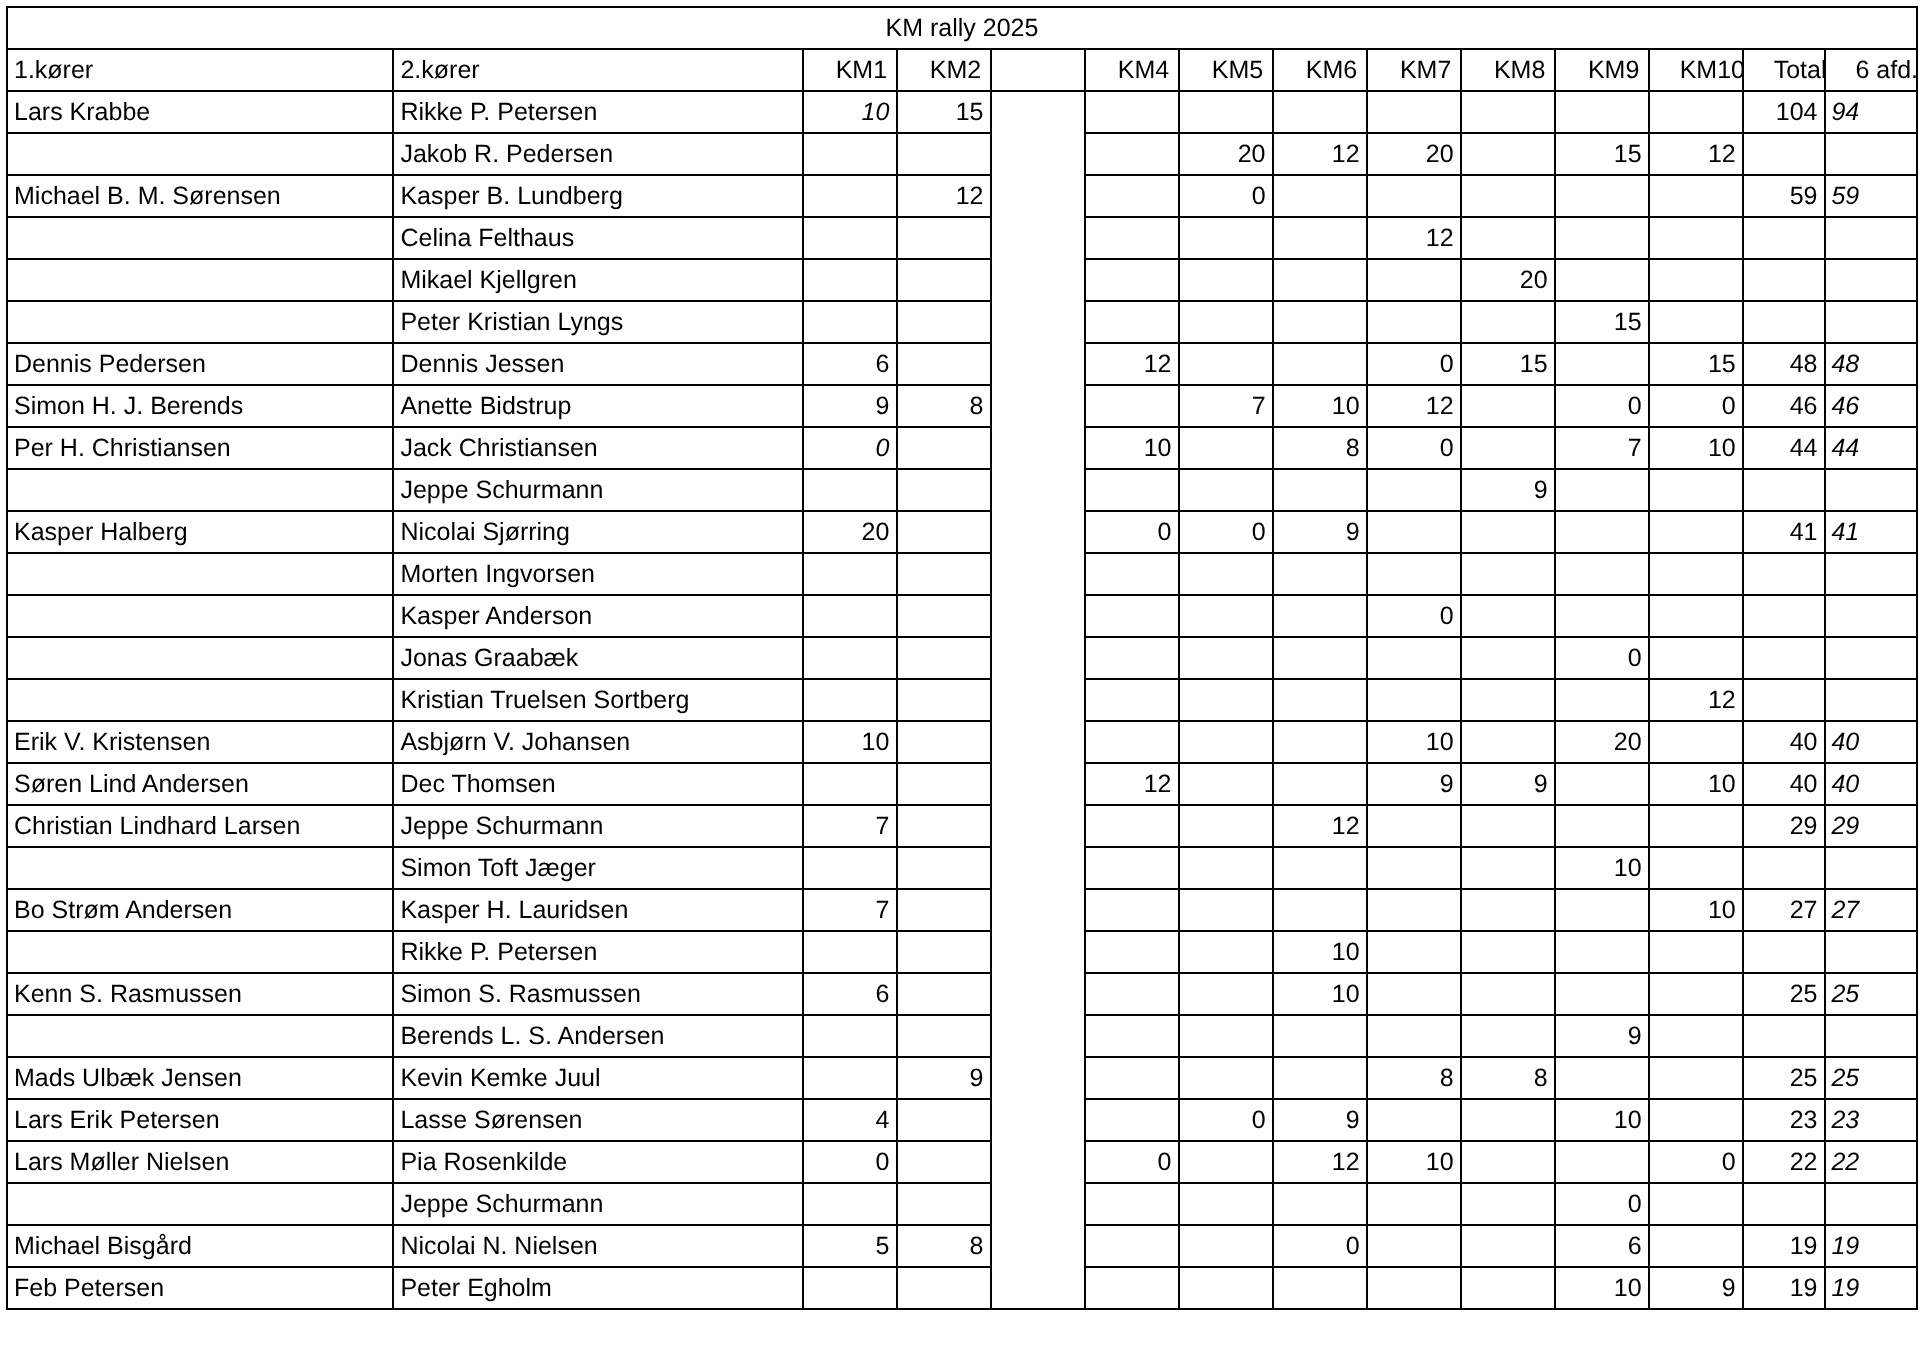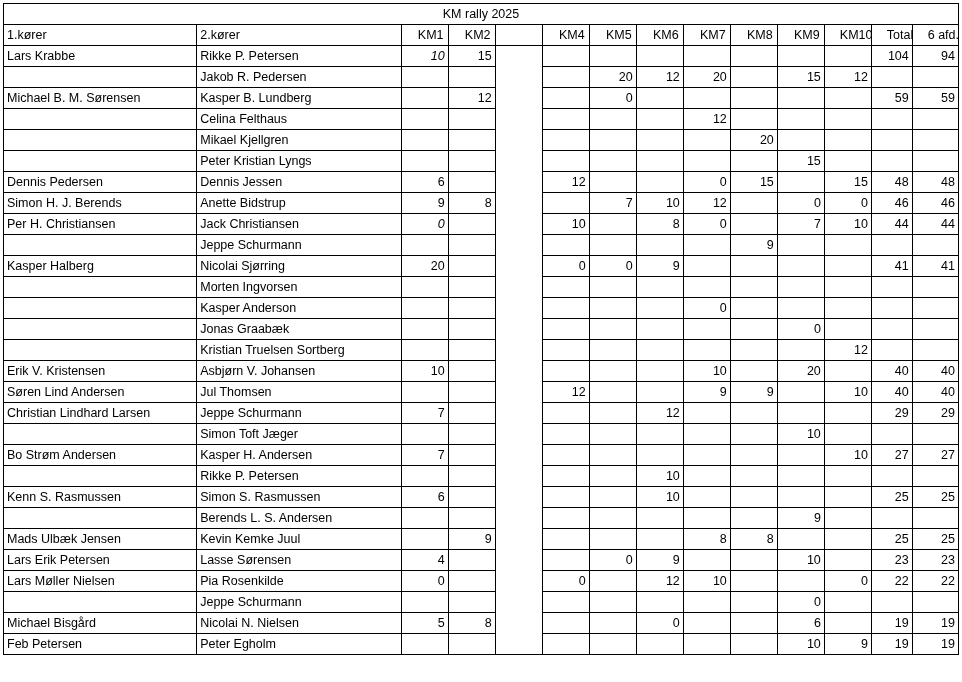--- a/index.html
+++ b/index.html
@@ -42,21 +42,21 @@
     margin-top: 28px;
   }
   .hdr {
     font-weight: bold;
     font-size: 12.5px;
   }
   .hdr.center { text-align: center; padding-left: 15px; }
   .name { text-align: left; margin-left: 16px; }
   .num { text-align: right; padding-right: 5px; }
   .tot { text-align: right; padding-right: 5px; margin-left: 26px; }
-  .afd { text-align: right; padding-right: 5px; font-weight: bold; }
+  .afd { text-align: left; padding-right: 5px; font-weight: bold; font-style: italic; }
   .ital { font-style: italic; }
   .aflyst {
     background: #ee1111;
     color: #ffffff;
     font-weight: bold;
     text-align: center;
     padding: 0;
     border-left: 1px solid #000000;
     border-right: 1px solid #000000;
     border-top: none;
@@ -359,21 +359,21 @@
           <td class="num"></td>
           <td class="num">10</td>
           <td class="num"></td>
           <td class="num">20</td>
           <td class="num"></td>
           <td class="tot">40</td>
           <td class="afd">40</td>
         </tr>
         <tr>
           <td class="name">Søren Lind Andersen</td>
-          <td class="name">Jul Thomsen</td>
+          <td class="name">Dec Thomsen</td>
           <td class="num"></td>
           <td class="num"></td>
           <td class="num">12</td>
           <td class="num"></td>
           <td class="num"></td>
           <td class="num">9</td>
           <td class="num">9</td>
           <td class="num"></td>
           <td class="num">10</td>
           <td class="tot">40</td>
@@ -404,21 +404,21 @@
           <td class="num"></td>
           <td class="num"></td>
           <td class="num"></td>
           <td class="num">10</td>
           <td class="num"></td>
           <td class="tot"></td>
           <td class="afd"></td>
         </tr>
         <tr>
           <td class="name">Bo Strøm Andersen</td>
-          <td class="name">Kasper H. Andersen</td>
+          <td class="name">Kasper H. Lauridsen</td>
           <td class="num">7</td>
           <td class="num"></td>
           <td class="num"></td>
           <td class="num"></td>
           <td class="num"></td>
           <td class="num"></td>
           <td class="num"></td>
           <td class="num"></td>
           <td class="num">10</td>
           <td class="tot">27</td>

